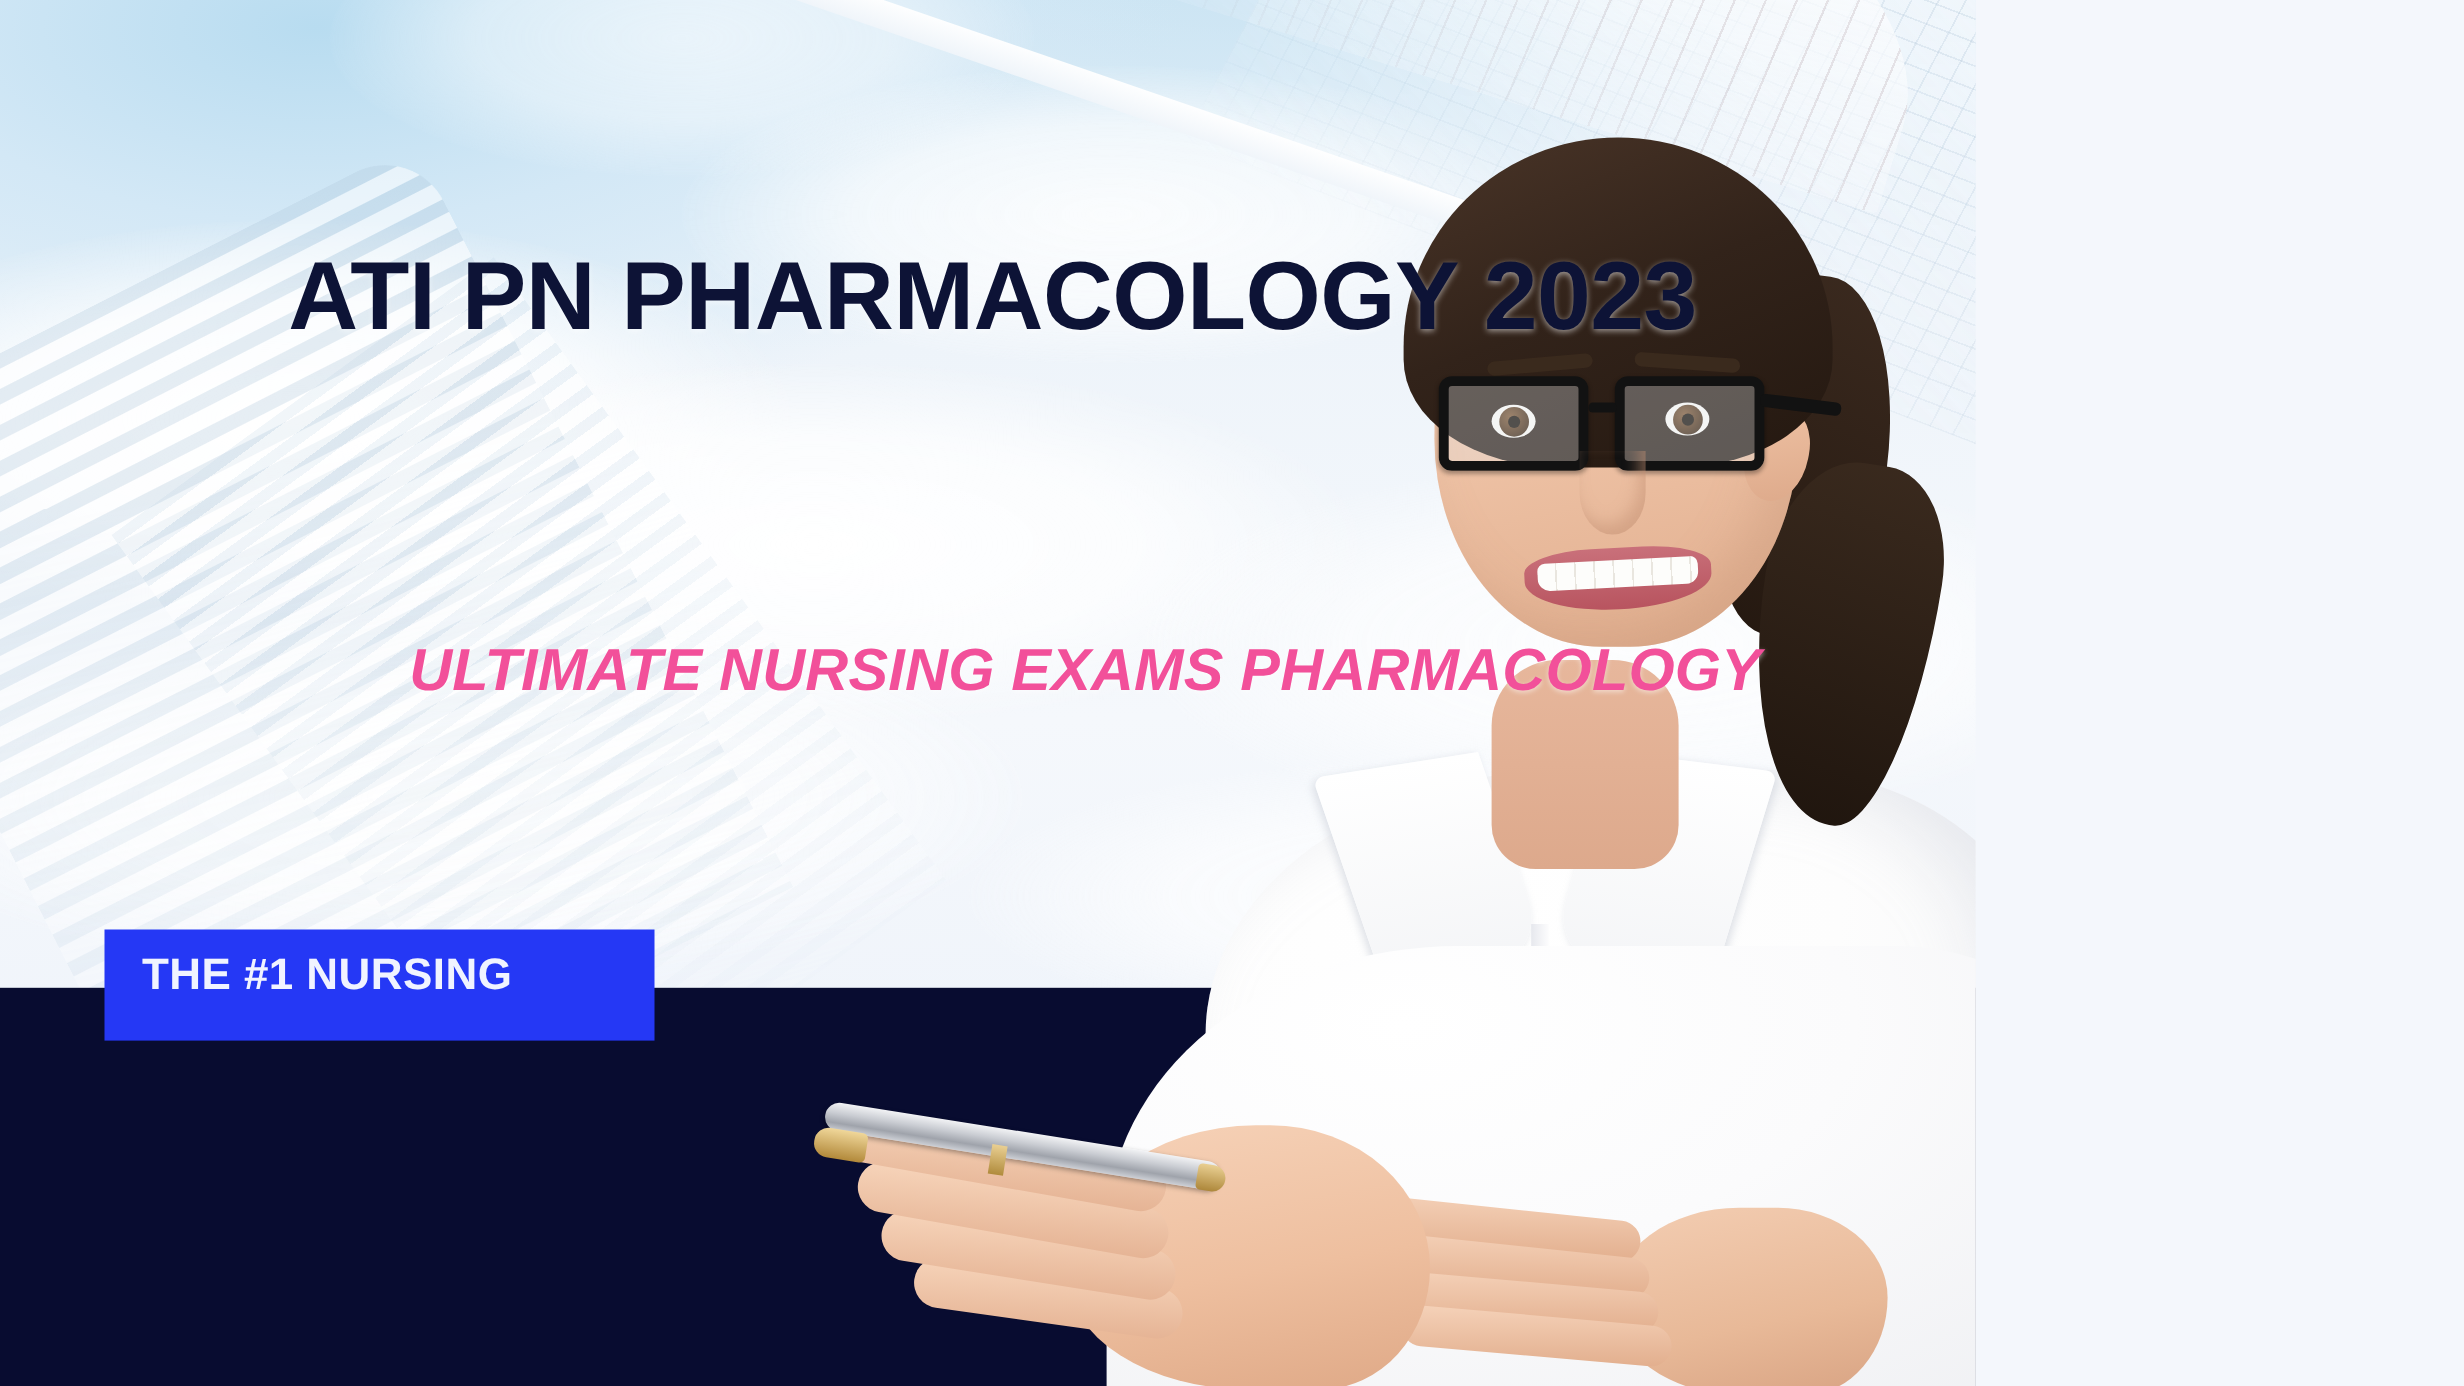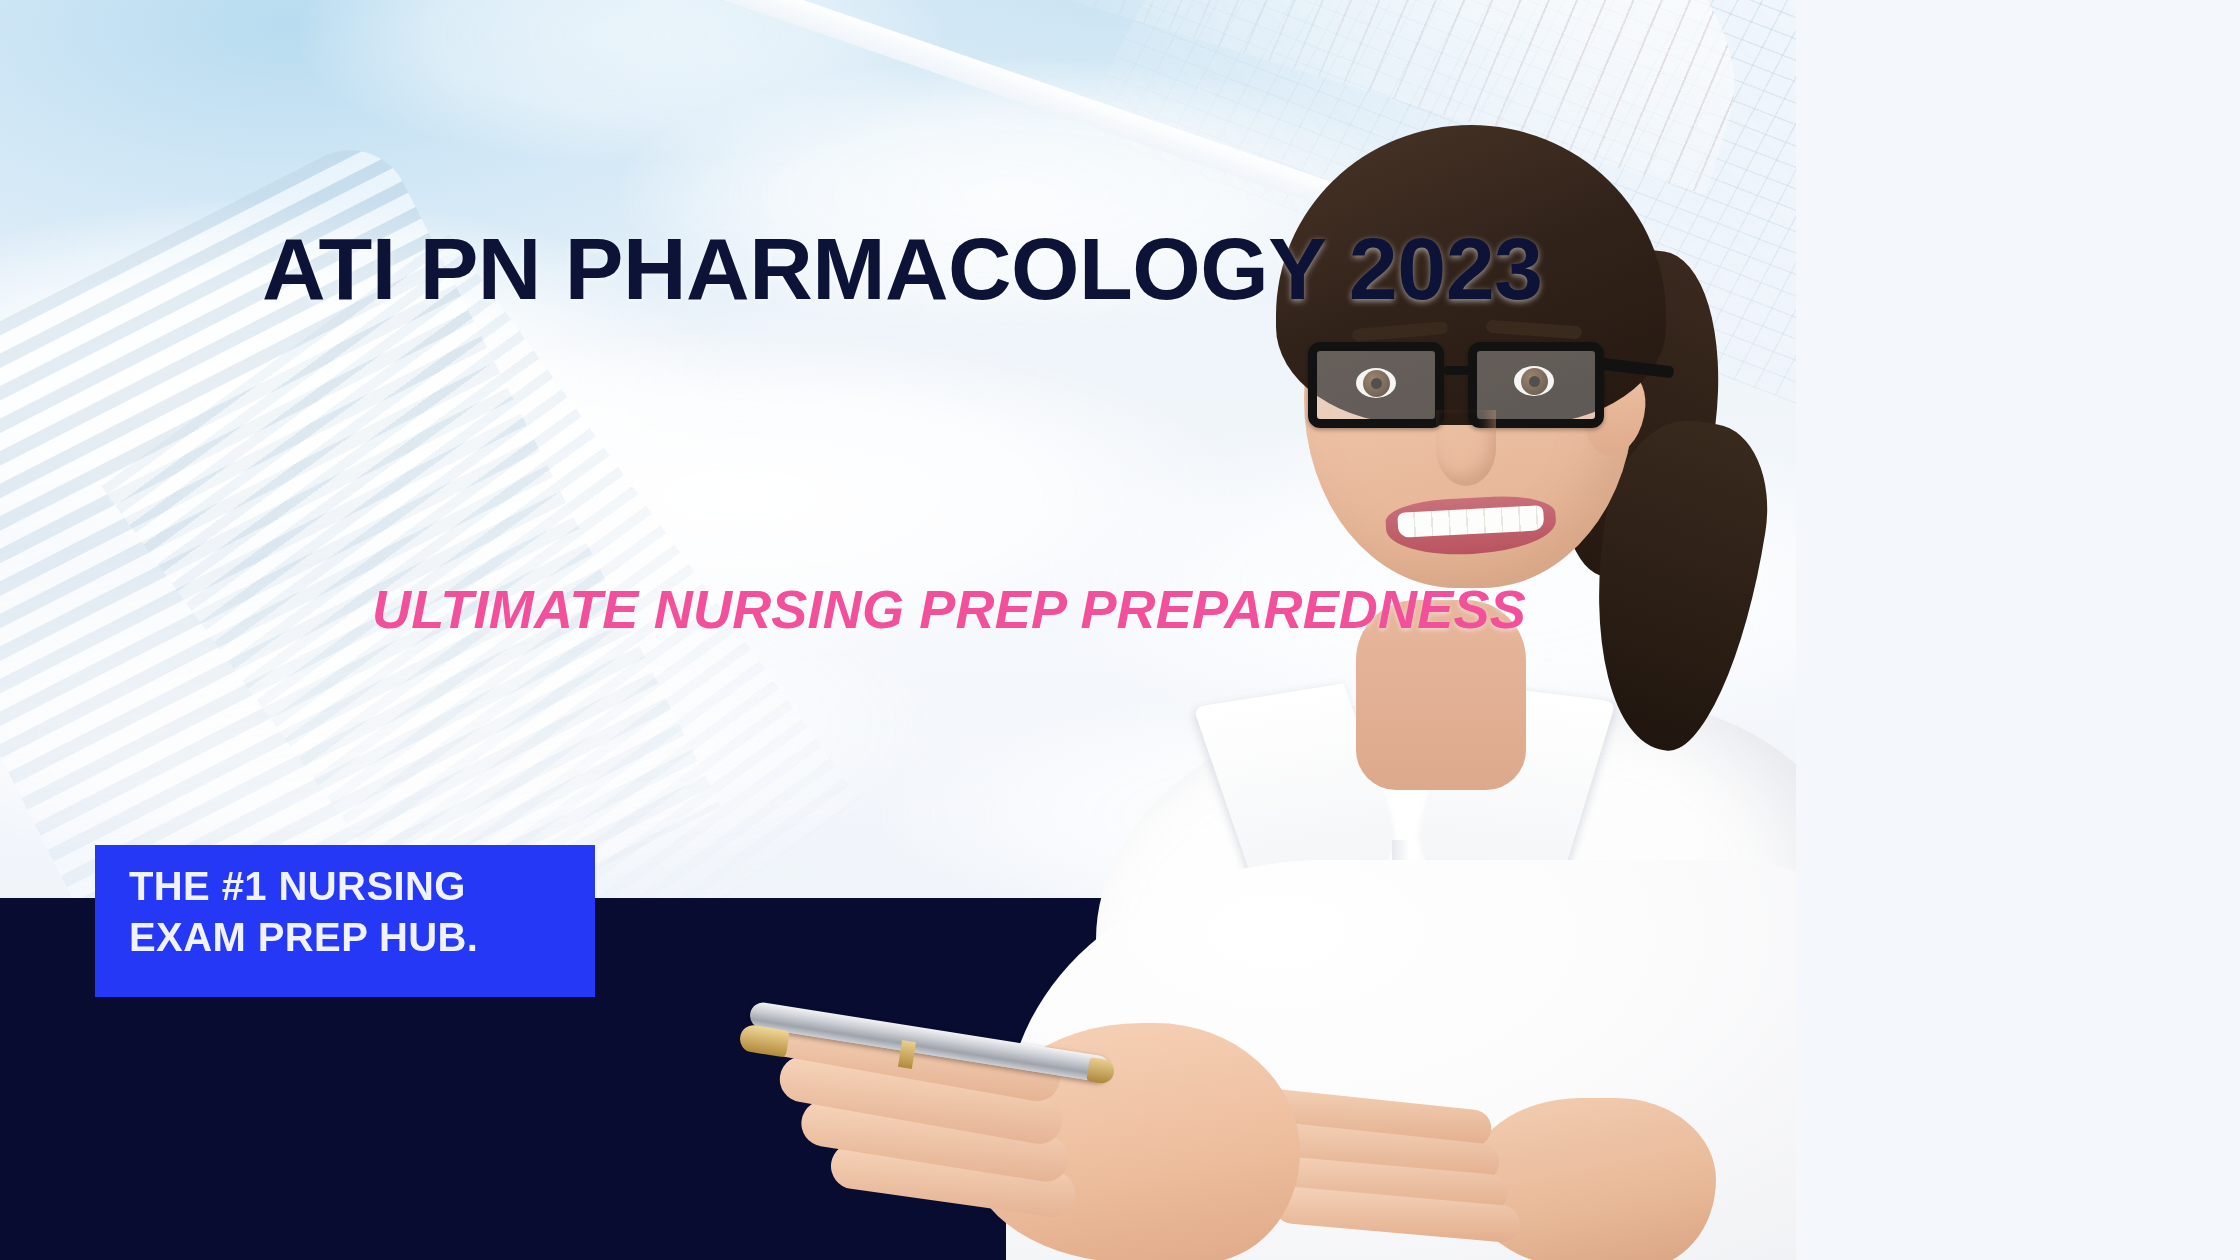--- a/index.html
+++ b/index.html
@@ -482,21 +482,20 @@
     <div class="finger f2"></div>
     <div class="finger f1"></div>
     <div class="pen"></div>
     <div class="pen-ring"></div>
     <div class="pen-cap"></div>
     <div class="pen-tail"></div>
   </div>
 
   <div class="headline">ATI PN PHARMACOLOGY 2023</div>
 
-  <div class="subheadline">ULTIMATE NURSING PREP PREPAREDNESS</div>
+  <div class="subheadline">ULTIMATE NURSING EXAMS PHARMACOLOGY</div>
 
   <div class="badge">
     <span class="badge-line">THE #1 NURSING</span>
-    <span class="badge-line">EXAM PREP HUB.</span>
   </div>
 
 
 </div>
 
 </body></html>

